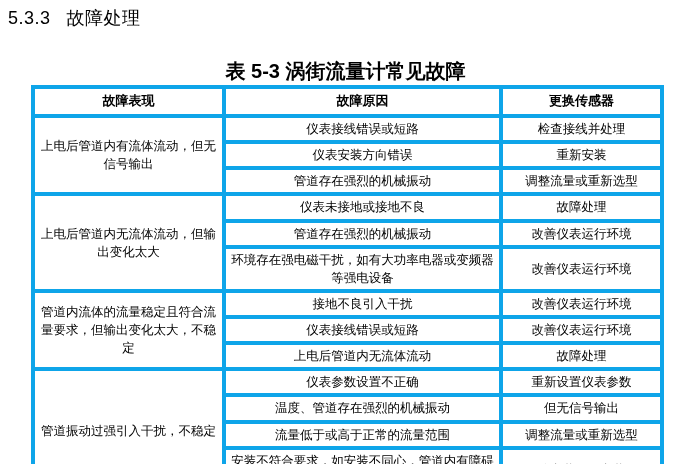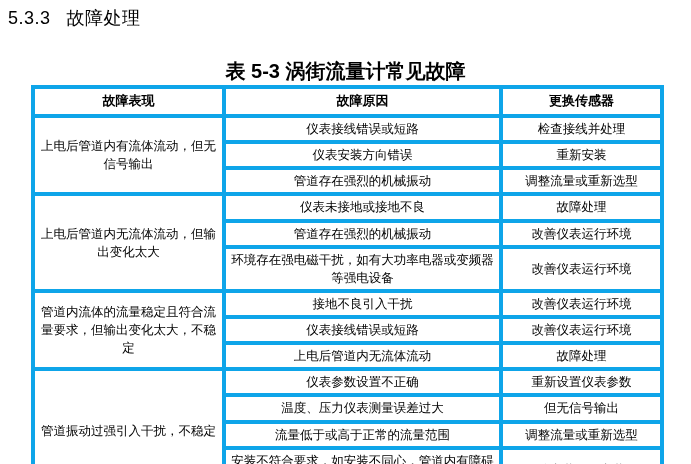--- a/index.html
+++ b/index.html
@@ -143,21 +143,21 @@
         <td class="cause">上电后管道内无流体流动</td>
         <td>故障处理</td>
       </tr>
 
       <tr>
         <td class="symptom" rowspan="4">管道振动过强引入干扰，不稳定</td>
         <td class="cause">仪表参数设置不正确</td>
         <td>重新设置仪表参数</td>
       </tr>
       <tr>
-        <td class="cause">温度、压力仪表测量误差过大</td>
+        <td class="cause">温度、管道存在强烈的机械振动</td>
         <td>但无信号输出</td>
       </tr>
       <tr>
         <td class="cause">流量低于或高于正常的流量范围</td>
         <td>调整流量或重新选型</td>
       </tr>
       <tr>
         <td class="cause">安装不符合要求，如安装不同心，管道内有障碍物，直管段不足等情况</td>
         <td>按安装规程安装</td>
       </tr>

